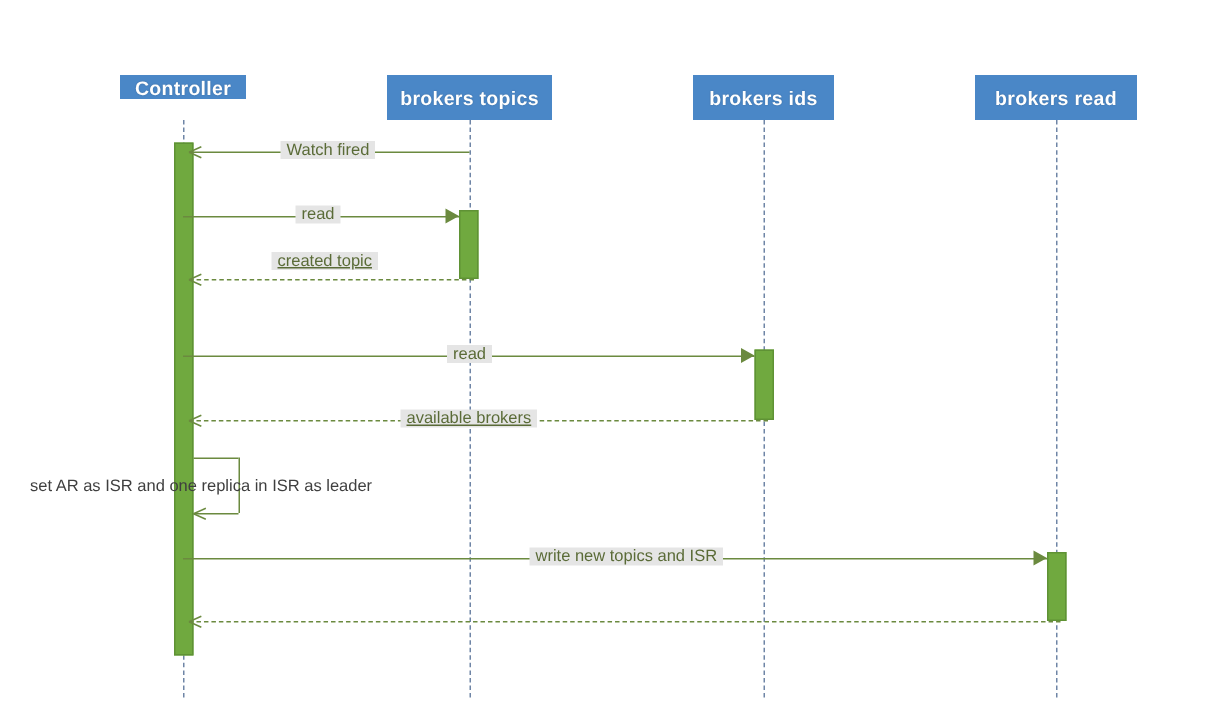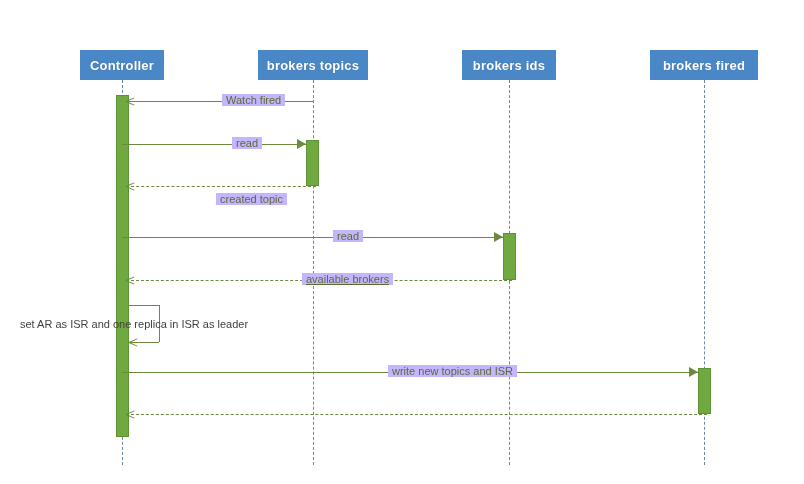--- a/index.html
+++ b/index.html
@@ -49,25 +49,24 @@
     height: 0;
     border-top: 1px solid #6b8a3f;
   }
   .msg-line.dashed {
     border-top: 1px dashed #6b8a3f;
   }
   .msg-label {
     position: absolute;
     font-size: 11px;
     color: #5a6b37;
-    background: #c4b5fd;
+    background: #e5e5e5;
     padding: 0 4px;
     white-space: nowrap;
     line-height: 12px;
-    margin-left: 35px;
   }
   .arrow-head {
     position: absolute;
     width: 0;
     height: 0;
   }
   .arrow-head.right {
     border-top: 5px solid transparent;
     border-bottom: 5px solid transparent;
     border-left: 9px solid #6b8a3f;
@@ -115,31 +114,31 @@
     color: #3f3f3f;
     white-space: nowrap;
     line-height: 12px;
   }
 </style>
 </head>
 <body>
 
 <div id="diagram-root">
 
-  <div class="lifeline-head" style="left:80px; top:50px; width:84px; height:30px;">
+  <div class="lifeline-head" style="left:80px; top:50px; width:84px; height:16px;">
     <span>Controller</span>
   </div>
   <div class="lifeline-head" style="left:462px; top:50px; width:94px; height:30px;">
     <span>brokers ids</span>
   </div>
   <div class="lifeline-head" style="left:258px; top:50px; width:110px; height:30px;">
     <span>brokers topics</span>
   </div>
   <div class="lifeline-head" style="left:650px; top:50px; width:108px; height:30px;">
-    <span>brokers fired</span>
+    <span>brokers read</span>
   </div>
 
   <div class="lifeline-line" style="left:122px; top:80px; height:385px;"></div>
   <div class="lifeline-line" style="left:313px; top:80px; height:385px;"></div>
   <div class="lifeline-line" style="left:509px; top:80px; height:385px;"></div>
   <div class="lifeline-line" style="left:704px; top:80px; height:385px;"></div>
 
   <div class="activation" style="left:116px; top:95px; width:13px; height:342px;"></div>
   <div class="activation" style="left:306px; top:140px; width:13px; height:46px;"></div>
   <div class="activation" style="left:503px; top:233px; width:13px; height:47px;"></div>
@@ -148,21 +147,21 @@
   <div class="msg-line" style="left:126px; top:101px; width:187px;"></div>
   <div class="arrow-open-left" style="left:126px; top:101px;"></div>
   <div class="msg-label" style="left:187px; top:94px;">Watch fired</div>
 
   <div class="msg-line" style="left:122px; top:144px; width:184px;"></div>
   <div class="arrow-head right" style="left:297px; top:139px;"></div>
   <div class="msg-label" style="left:197px; top:137px;">read</div>
 
   <div class="msg-line dashed" style="left:126px; top:186px; width:190px;"></div>
   <div class="arrow-open-left" style="left:126px; top:186px;"></div>
-  <div class="msg-label" style="left:181px; top:193px;">created topic</div>
+  <div class="msg-label" style="left:181px; top:168px;text-decoration:underline;">created topic</div>
 
   <div class="msg-line" style="left:122px; top:237px; width:381px;"></div>
   <div class="arrow-head right" style="left:494px; top:232px;"></div>
   <div class="msg-label" style="left:298px; top:230px;">read</div>
 
   <div class="msg-line dashed" style="left:126px; top:280px; width:386px;"></div>
   <div class="arrow-open-left" style="left:126px; top:280px;"></div>
   <div class="msg-label" style="left:267px; top:273px;text-decoration:underline;">available brokers</div>
 
   <div class="self-seg self-top" style="left:129px; top:305px; width:30px; height:0;"></div>

